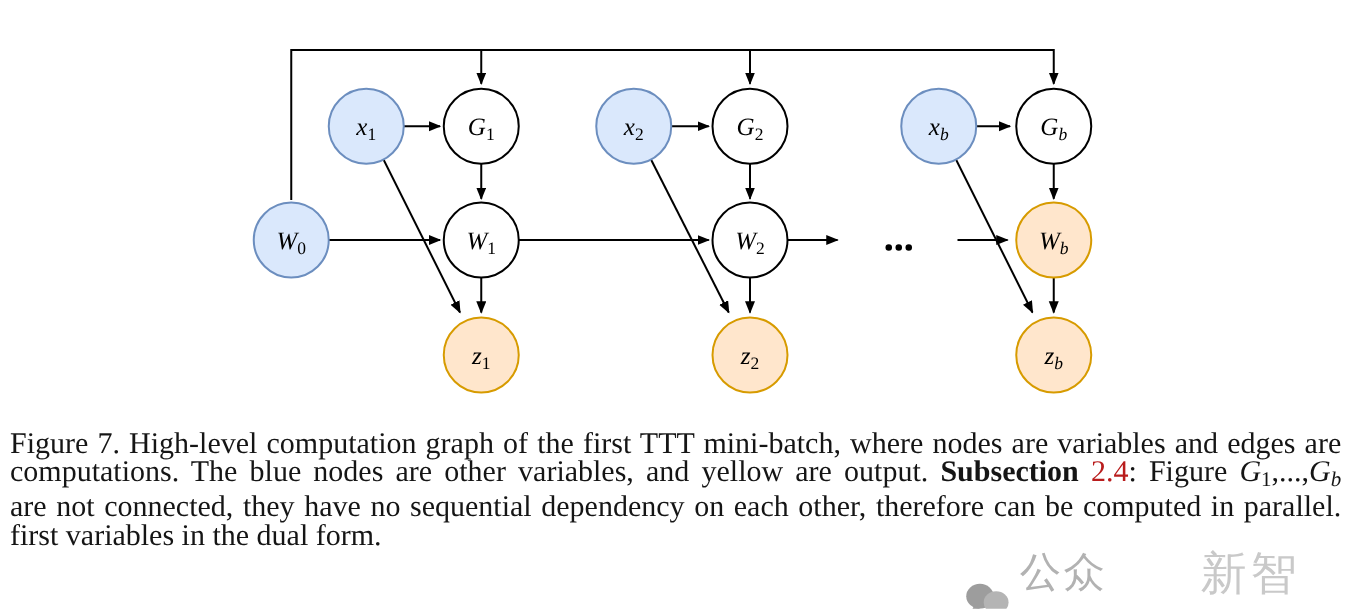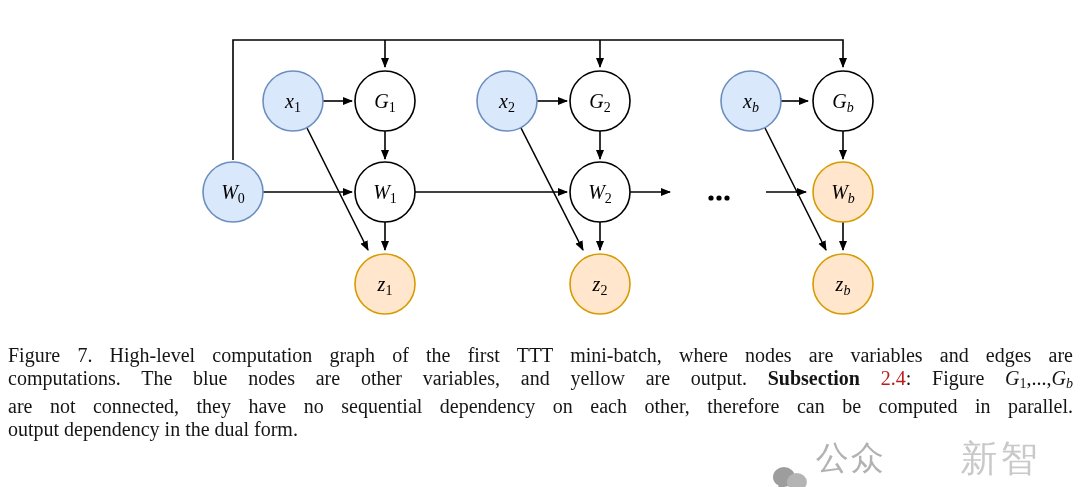--- a/index.html
+++ b/index.html
@@ -3,21 +3,21 @@
 <meta charset="utf-8">
 <style>
   html,body{margin:0;padding:0;background:#ffffff;}
   body{width:1080px;height:487px;position:relative;overflow:hidden;
        font-family:"Liberation Serif",serif;}
   .diagram{position:absolute;left:0;top:0;z-index:2;}
   .node-label{font-family:"Liberation Serif",serif;font-style:italic;font-size:20px;fill:#000;}
   .node-sub{font-size:14px;font-style:normal;}
   .node-sub.it{font-style:italic;}
   .caption{position:absolute;left:8px;top:344px;width:1065px;z-index:3;
-           font-size:20px;line-height:23px;color:#151515;}
+           font-size:24px;line-height:23px;color:#151515;}
   .cap-line{text-align:justify;}
   .cap-line.just{text-align-last:justify;}
   .cap-line span{white-space:normal;}
   .b{font-weight:bold;font-family:Liberation Serif, serif;}
   .lk{font-weight:normal;color:#b91c1c;cursor:pointer;}
   .i{font-style:italic;}
   .sub{font-size:0.7em;vertical-align:-0.22em;}
   .isub{font-size:0.7em;vertical-align:-0.22em;font-style:italic;}
   .watermark{position:absolute;left:772px;top:428px;z-index:1;display:flex;
              align-items:center;font-family:"Liberation Sans",sans-serif;}
@@ -126,14 +126,14 @@
     <path d="M29 24 L33 30 L23 25 z" fill="#b4b4b4"></path>
   </svg>
   <span class="wm-text1">公众号</span>
   <span class="wm-text2">新智元</span>
 </div>
 
 <div class="caption">
     <div class="cap-line just"><span>Figure 7. High-level computation graph of the first TTT mini-batch, where nodes are variables and edges are</span></div>
     <div class="cap-line just"><span>computations. The blue nodes are other variables, and yellow are output. </span><span class="b">Subsection </span><span class="lk">2.4</span><span>: Figure </span><span class="i">G</span><span class="sub">1</span><span>,...,</span><span class="i">G</span><span class="isub">b</span></div>
     <div class="cap-line just"><span>are not connected, they have no sequential dependency on each other, therefore can be computed in parallel.</span></div>
-    <div class="cap-line"><span>output dependency in the dual form.</span></div>
+    <div class="cap-line"><span>first variables in the dual form.</span></div>
   </div>
 
 </body></html>

